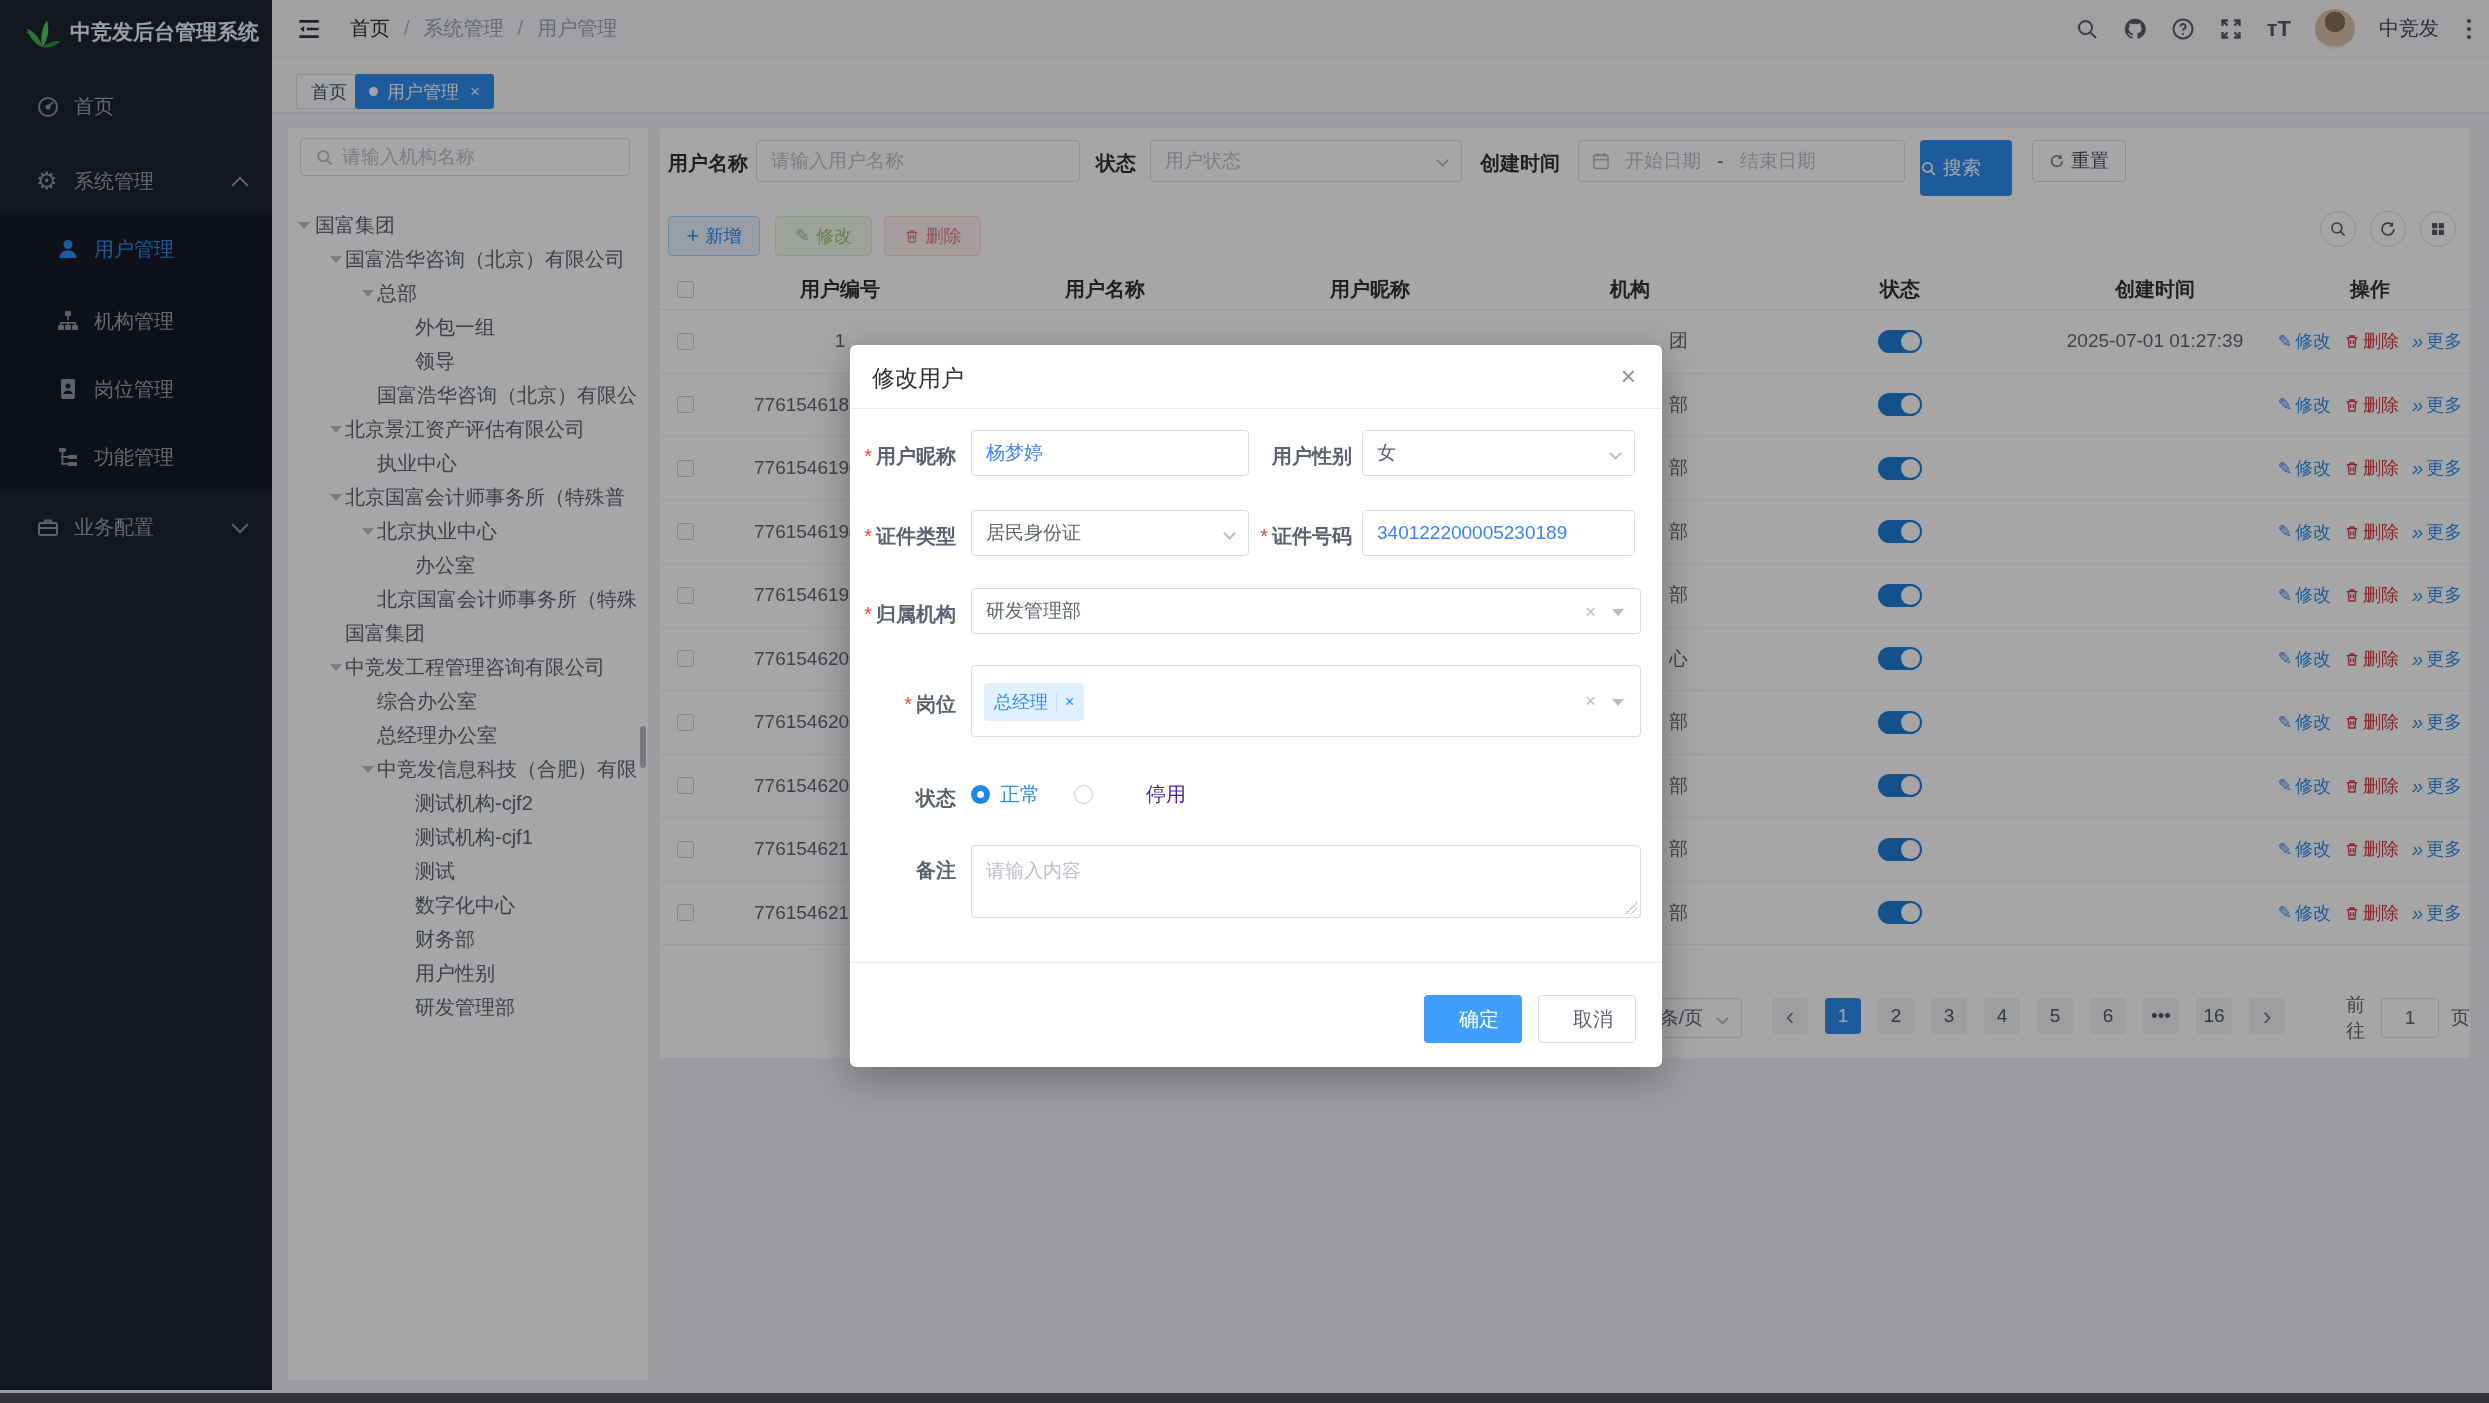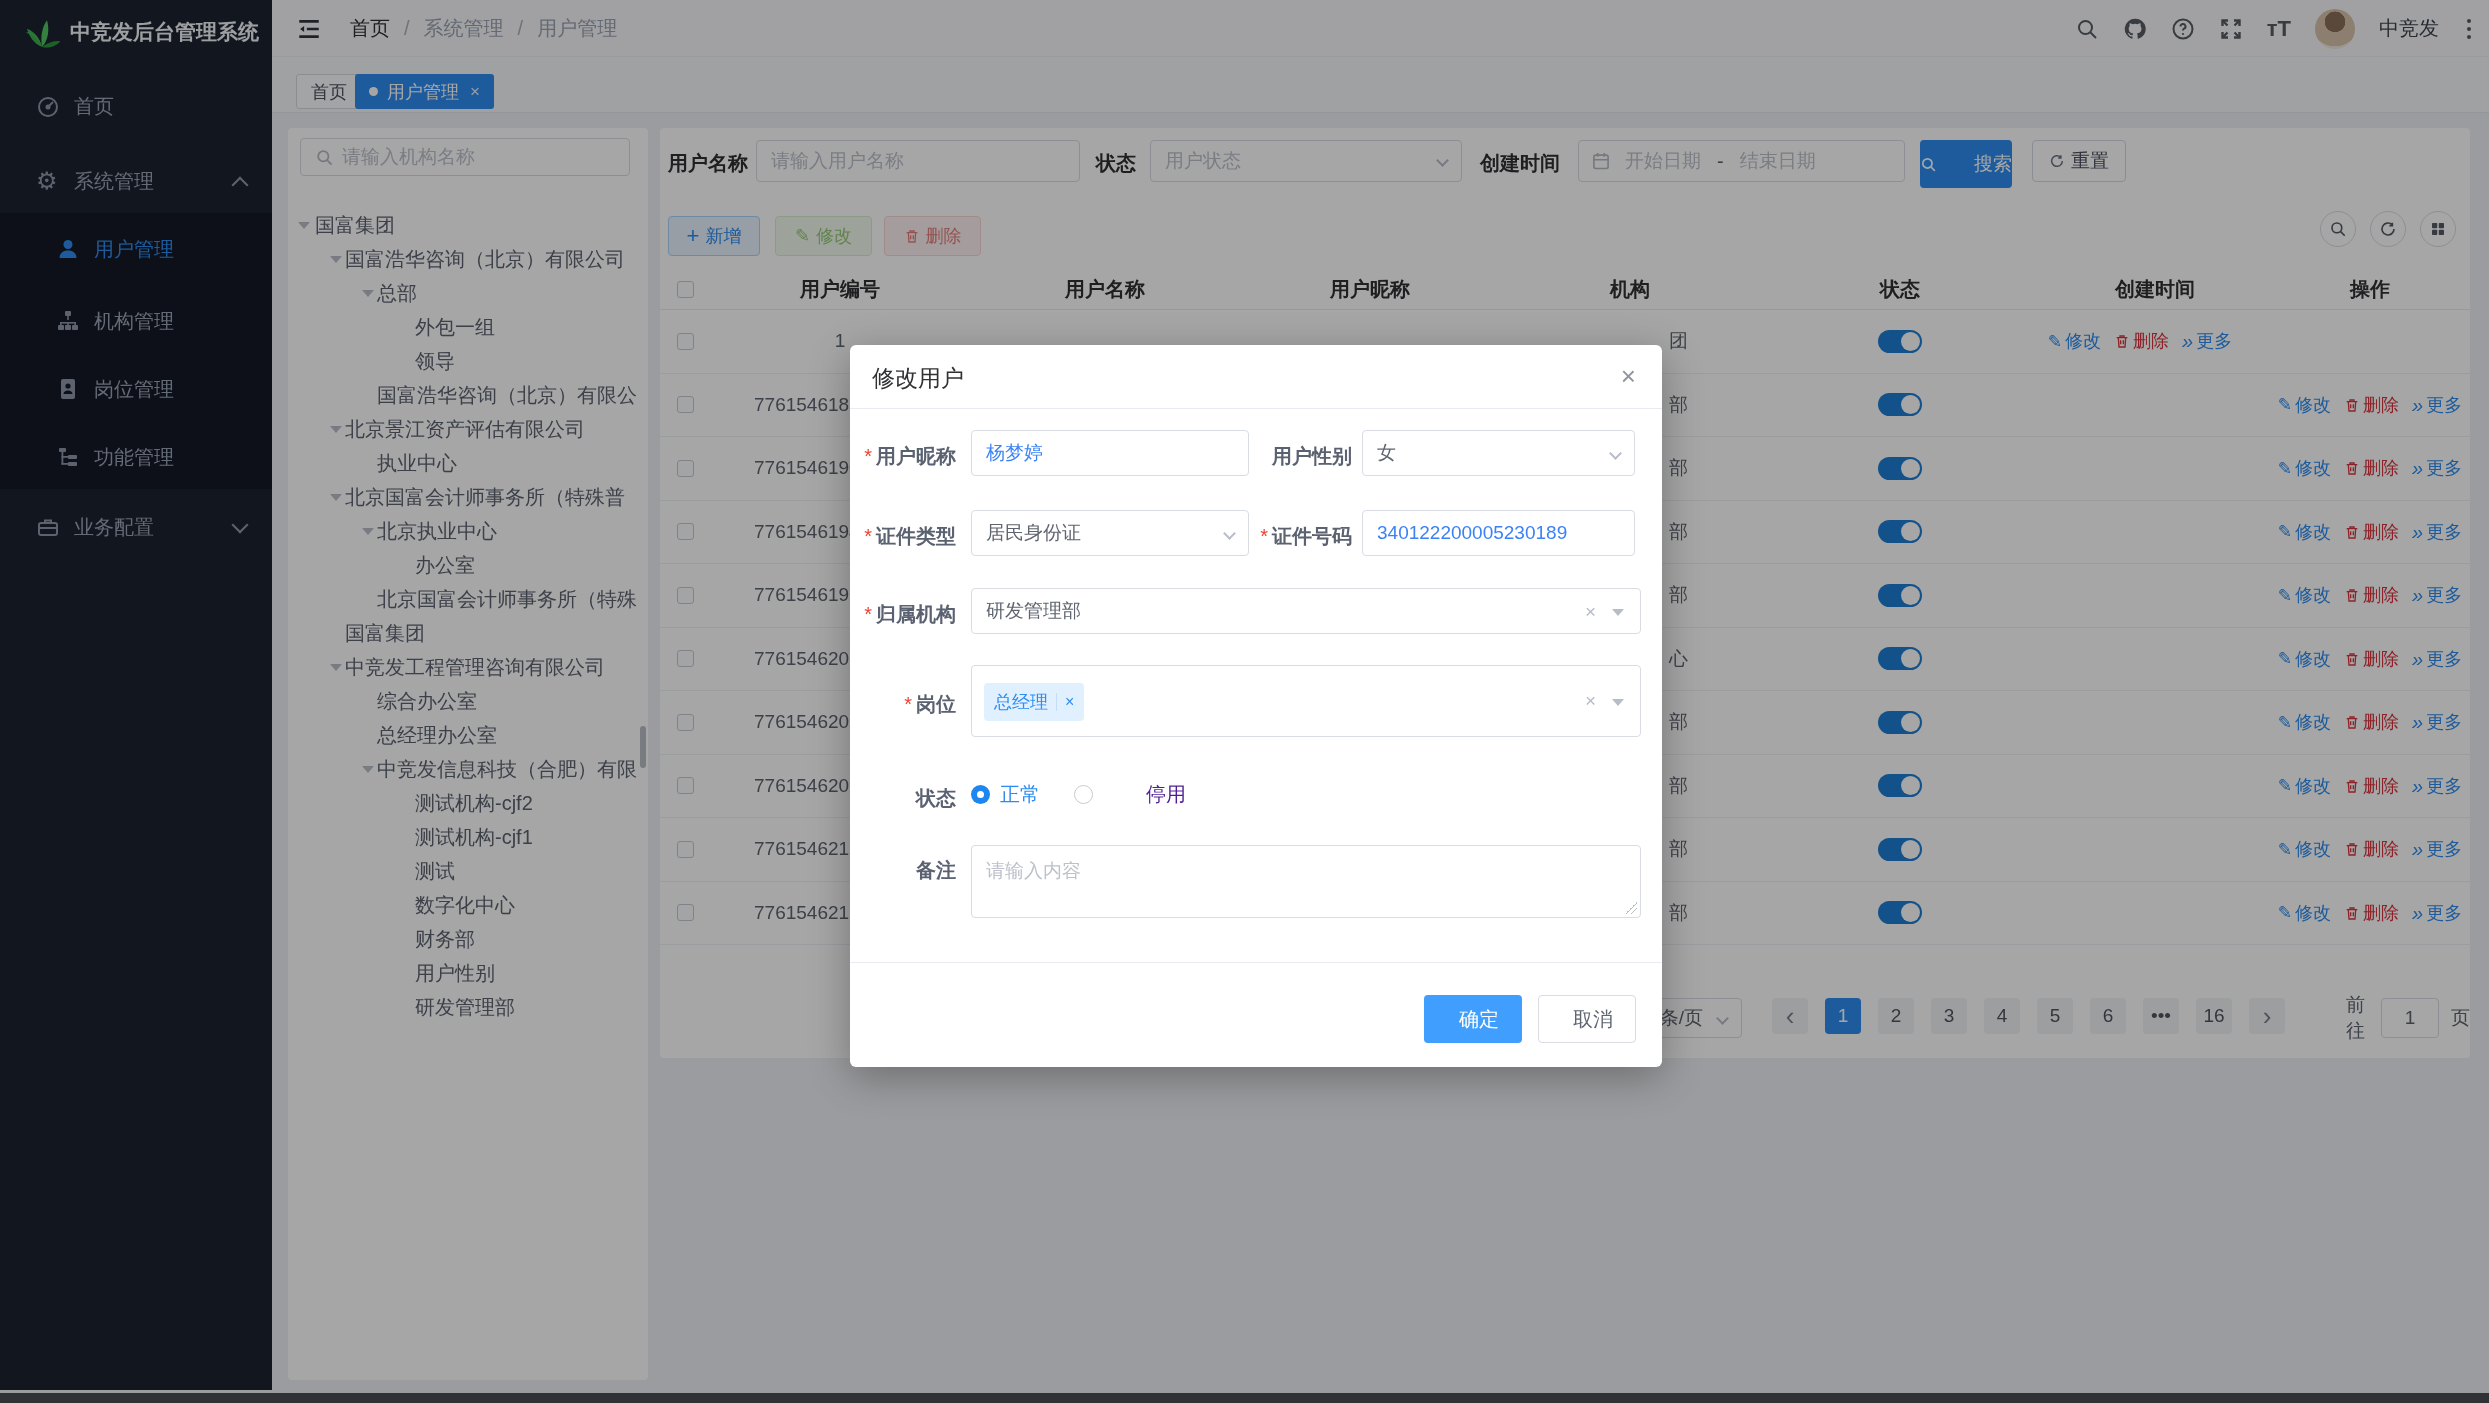--- a/index.html
+++ b/index.html
@@ -74,21 +74,21 @@
   .fb-name{left:96px; width:324px;}
   .fb-name input{border:0;outline:0;margin-left:14px;width:290px;font-size:19px;color:#606266;background:transparent;font-family:inherit;}
   .fb-name input::placeholder{color:#bcc1cb;}
   .fb-status{left:490px; width:312px; cursor:pointer;}
   .fb-status .ph{margin-left:14px; color:#bcc1cb; font-size:19px;}
   .selchev{position:absolute; right:14px; top:15px; width:9px; height:9px; border-right:2px solid #b7bcc6; border-bottom:2px solid #b7bcc6; transform:rotate(45deg);}
   .fb-date{left:918px; width:327px;}
   .fb-date svg{width:20px;height:20px;margin-left:12px;color:#b4bac4;flex:none;}
   .fb-date .dph{color:#bcc1cb;font-size:19px;}
   .dph1{margin-left:14px;} .dsep{color:#5d6370;margin:0 16px;} 
-  .btn-search{position:absolute;left:1260px;top:12px;width:92px;height:48px;background:#2d8cf0;border-radius:4px;color:#fff;font-size:19px;display:flex;align-items:center;justify-content:space-between;gap:6px;cursor:pointer;}
+  .btn-search{position:absolute;left:1260px;top:12px;width:92px;height:56px;background:#2d8cf0;border-radius:4px;color:#fff;font-size:19px;display:flex;align-items:center;justify-content:flex-start;gap:6px;cursor:pointer;}
   .btn-search svg{width:17px;height:17px;}
   .btn-reset{position:absolute;left:1372px;top:12px;width:94px;height:42px;background:#fff;border:1px solid #d5dae2;border-radius:4px;color:#495060;font-size:19px;display:flex;align-items:center;justify-content:center;gap:6px;cursor:pointer;}
   .btn-reset svg{width:16px;height:16px;color:#6a7080;}
 
   
   .tbtn{position:absolute;top:88px;height:40px;border-radius:4px;font-size:18px;display:flex;align-items:center;justify-content:center;gap:6px;cursor:pointer;}
   .tbtn.add{left:8px;width:92px;background:#e8f3fe;border:1px solid #a8d3fb;color:#2d8cf0;}
   .tbtn.edit{left:115px;width:97px;background:#eef8e8;border:1px solid #cde8bd;color:#74b84a;opacity:.75;}
   .tbtn.del{left:224px;width:97px;background:#fdeeee;border:1px solid #f6caca;color:#e06060;opacity:.8;}
   .tbtn .plus{font-size:22px;line-height:18px;}
@@ -484,20 +484,21 @@
             <span class="cell c-check">
               <span class="cb"></span>
             </span>
             <span class="cell c-id ">1</span>
             <span class="cell c-name"></span>
             <span class="cell c-nick"></span>
             <span class="cell c-org">团</span>
             <span class="cell c-status">
               <span class="switch"></span>
             </span>
+            <span class="cell c-created">2025-07-01 01:27:39</span>
             <span class="cell c-actions">
               <a class="lnk edit"><i class="pen">✎</i>修改</a>
               <a class="lnk del"><svg viewBox="0 0 24 24" fill="none" stroke="currentColor" stroke-width="2">
                   <path d="M4 7h16M9 7V4.5h6V7M6.5 7l1 14h9l1-14M10 11v6M14 11v6"></path>
                 </svg>删除</a>
               <a class="lnk more"><i class="mr">»</i>更多</a>
             </span>
           </div>
           <div class="trow">
             <span class="cell c-check">

